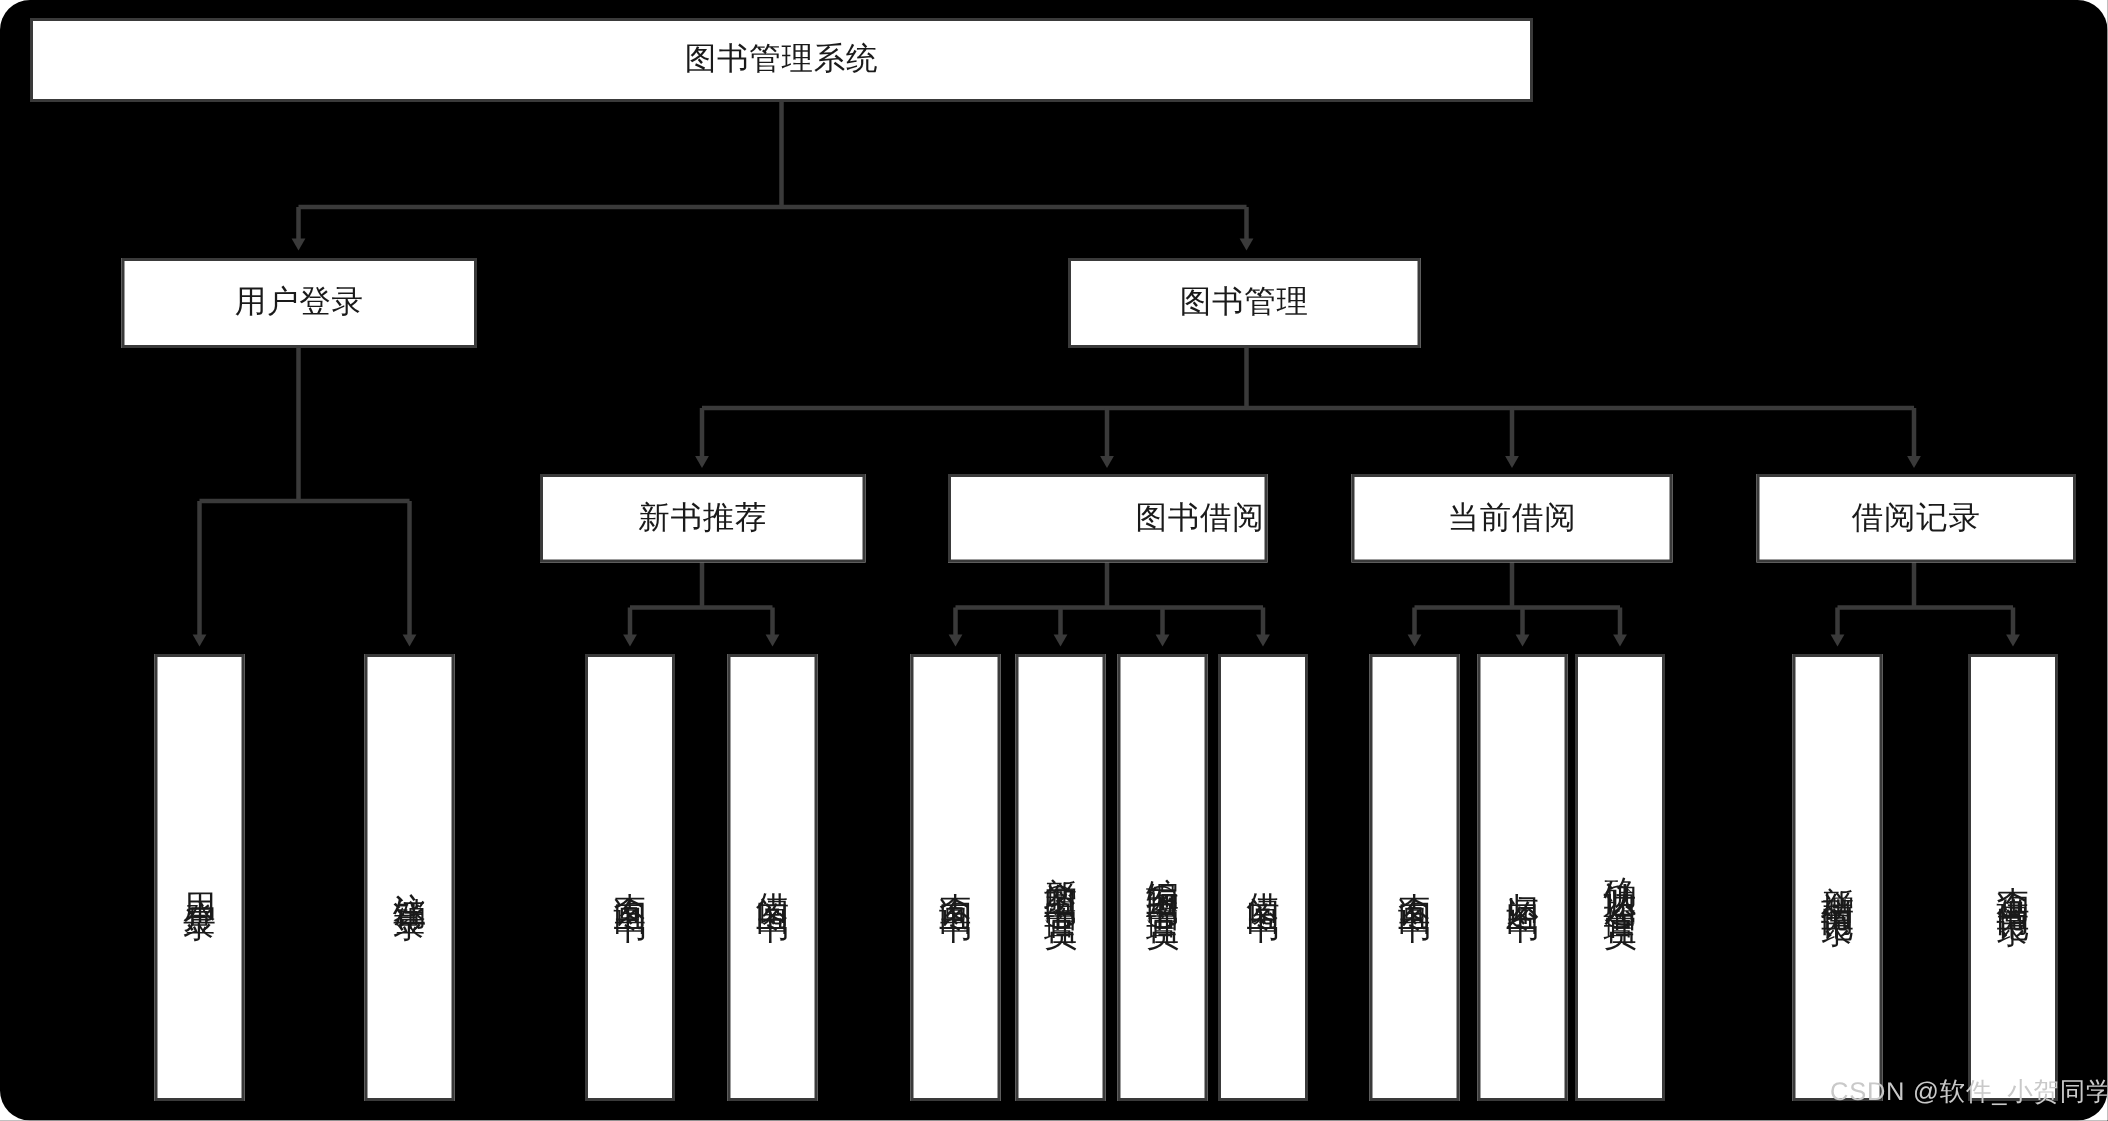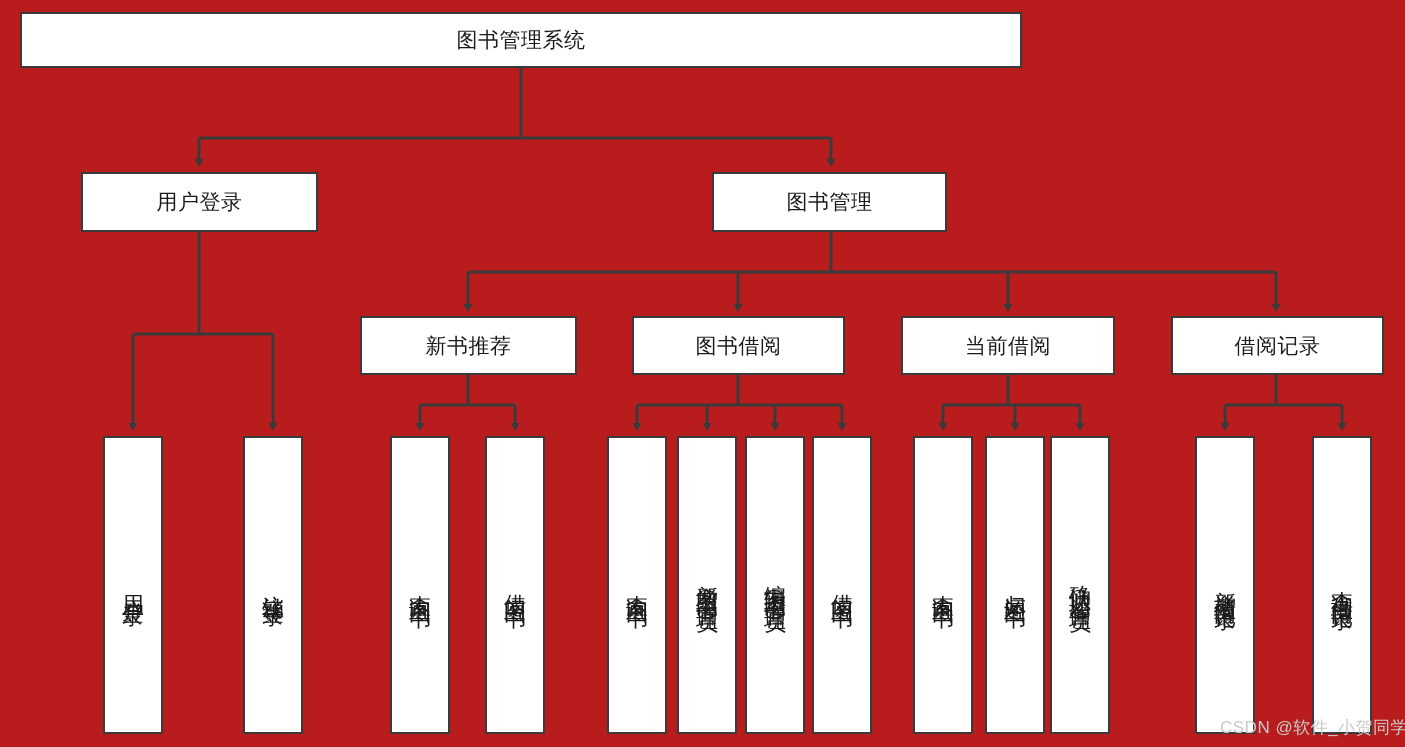--- a/index.html
+++ b/index.html
@@ -7,22 +7,23 @@
     padding: 0;
     background: #ffffff;
   }
   body {
     font-family: "Liberation Sans", "DejaVu Sans", sans-serif;
   }
   #canvas {
     position: relative;
     width: 1405px;
     height: 747px;
-    background: #b91c1c;
+    background: #000000;
     overflow: hidden;
+    border-radius: 20px;
   }
   #wires {
     position: absolute;
     left: 0;
     top: 0;
     width: 1405px;
     height: 747px;
     pointer-events: none;
   }
   .node {
@@ -128,21 +129,21 @@
   <div class="node horiz" style="left:81px; top:172px; width:237px; height:60px;">
     <span class="node-label">用户登录</span>
   </div>
   <div class="node horiz" style="left:712px; top:172px; width:235px; height:60px;">
     <span class="node-label">图书管理</span>
   </div>
 
   <div class="node horiz" style="left:360px; top:316px; width:217px; height:59px;">
     <span class="node-label">新书推荐</span>
   </div>
-  <div class="node horiz" style="left:632px; top:316px; width:213px; height:59px;">
+  <div class="node horiz" style="left:632px; top:316px; width:213px; height:59px;justify-content:flex-end;">
     <span class="node-label">图书借阅</span>
   </div>
   <div class="node horiz" style="left:901px; top:316px; width:214px; height:59px;">
     <span class="node-label">当前借阅</span>
   </div>
   <div class="node horiz" style="left:1171px; top:316px; width:213px; height:59px;">
     <span class="node-label">借阅记录</span>
   </div>
 
   <div class="node vert" style="left:103px; top:436px; width:60px; height:298px;">

